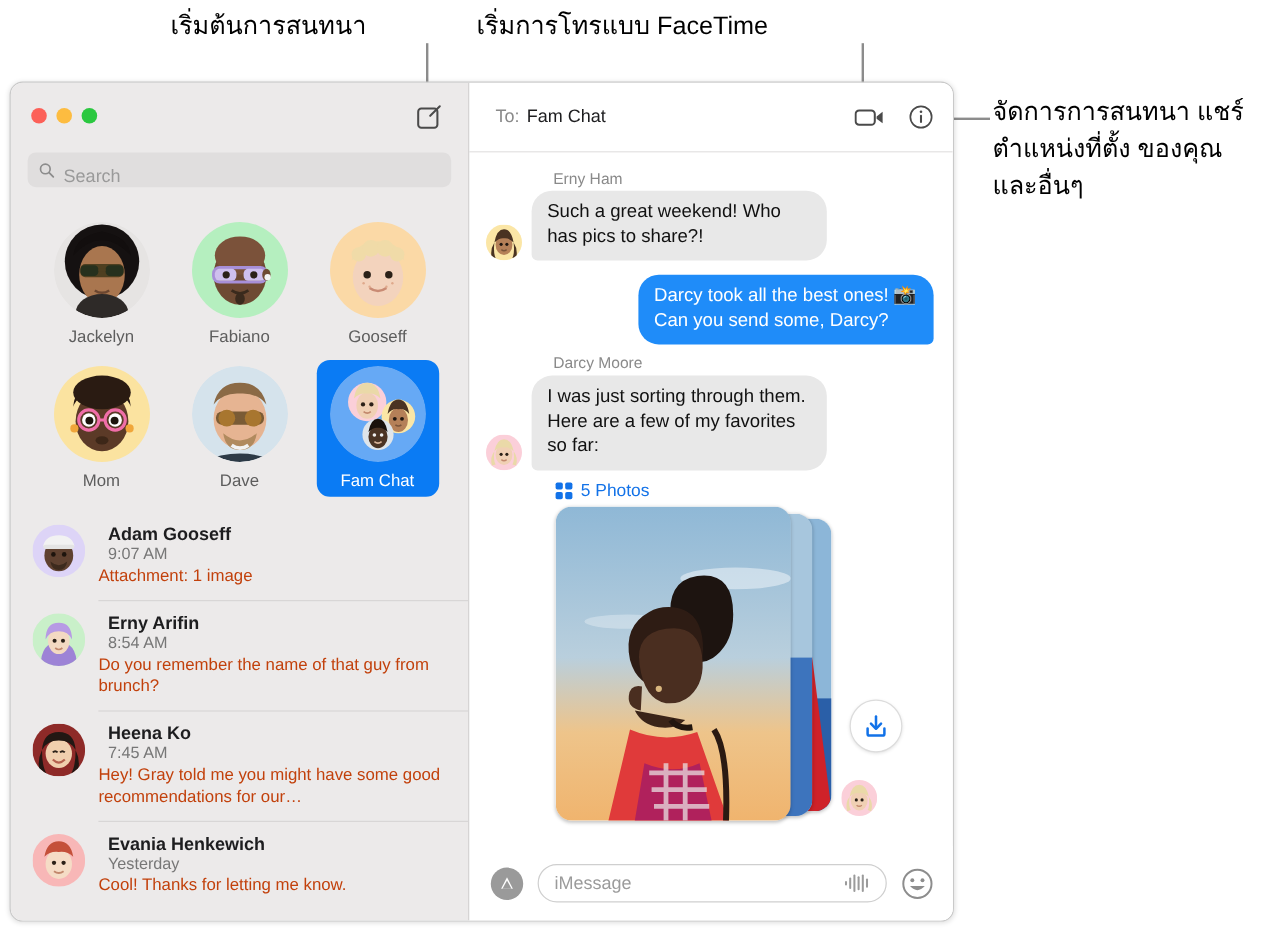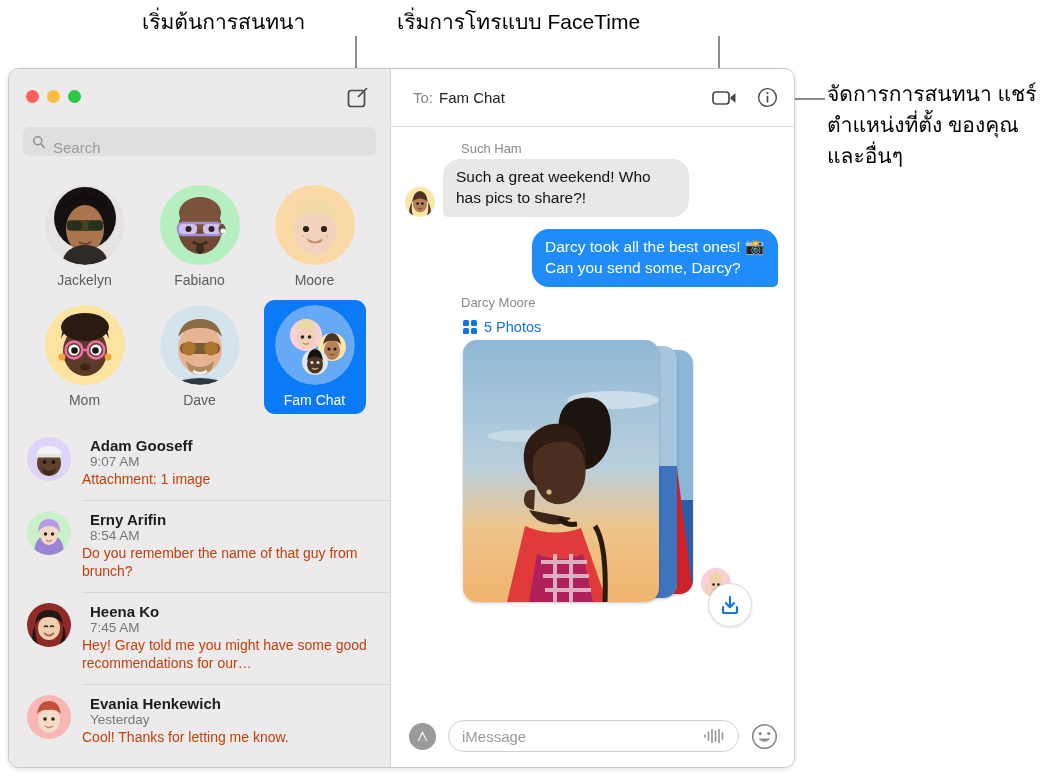--- a/index.html
+++ b/index.html
@@ -262,21 +262,21 @@
               <circle cx="49" cy="44" r="3.1" fill="#2b2118"></circle>
               <path d="M33 55 q7 5 14 0" stroke="#c98b74" stroke-width="2.2" fill="none"></path>
               <g fill="#dfa98c">
                   <circle cx="28" cy="51" r="1"></circle>
                   <circle cx="33" cy="54" r="1"></circle>
                   <circle cx="47" cy="54" r="1"></circle>
                   <circle cx="52" cy="51" r="1"></circle>
                 </g>
             </svg>
           </div>
-          <div class="pin-label">Moore</div>
+          <div class="pin-label">Gooseff</div>
         </div>
 
         <div class="pin">
           <div class="av">
             <svg viewBox="0 0 80 80" width="80" height="80">
               <rect width="80" height="80" fill="#fbe3a0"></rect>
               <ellipse cx="40" cy="46" rx="22" ry="25" fill="#5b3a27"></ellipse>
               <path d="M16 34 q2 -22 24 -22 q22 0 24 22 q-4 -12 -24 -12 q-20 0 -24 12Z" fill="#2a1b12"></path>
               <ellipse cx="40" cy="22" rx="24" ry="14" fill="#2a1b12"></ellipse>
               <circle cx="29" cy="45" r="8.4" fill="none" stroke="#f06ea8" stroke-width="2.6"></circle>
@@ -458,21 +458,21 @@
               <circle cx="11" cy="11" r="9.3" fill="none" stroke="#4a4a4a" stroke-width="1.5"></circle>
               <circle cx="11" cy="6.4" r="1.15" fill="#4a4a4a"></circle>
               <rect x="10.1" y="9.1" width="1.8" height="7.2" rx="0.9" fill="#4a4a4a"></rect>
             </svg>
           </span>
         </div>
       </div>
 
       <div class="msgs">
 
-        <div class="sender">Such Ham</div>
+        <div class="sender">Erny Ham</div>
         <div class="row">
           <div class="ravatar">
             <svg viewBox="0 0 30 30" width="30" height="30">
               <rect width="30" height="30" fill="#fbe6a6"></rect>
               <ellipse cx="15" cy="17" rx="7" ry="8.5" fill="#b58058"></ellipse>
               <path d="M7 15 q2 -11 8 -11 q6 0 8 11 q-4 -4 -8 -3.5 q-4 -0.5 -8 3.5Z" fill="#4a3322"></path>
               <path d="M7 15 q-1 9 1 13 l-3 1 q-2 -8 2 -14Z" fill="#4a3322"></path>
               <path d="M23 15 q1 9 -1 13 l3 1 q2 -8 -2 -14Z" fill="#4a3322"></path>
               <circle cx="12.6" cy="16.6" r="1.3" fill="#201711"></circle>
                 <circle cx="17.4" cy="16.6" r="1.3" fill="#201711"></circle>
@@ -480,20 +480,35 @@
             </svg>
           </div>
           <div class="bubble in">Such a great weekend! Who has pics to share?!</div>
         </div>
 
         <div class="row out" style="margin:12px 0 6px;">
           <div class="bubble out">Darcy took all the best ones! 📸 Can you send some, Darcy?</div>
         </div>
 
         <div class="sender" style="margin-top:8px;">Darcy Moore</div>
+        <div class="row">
+          <div class="ravatar">
+            <svg viewBox="0 0 30 30" width="30" height="30">
+              <rect width="30" height="30" fill="#fbcfd9"></rect>
+              <ellipse cx="15" cy="17" rx="7" ry="8.5" fill="#f0d0b4"></ellipse>
+              <path d="M7 14 q2 -10 8 -10 q6 0 8 10 q-4 -4 -8 -3 q-4 -1 -8 3Z" fill="#ead9a8"></path>
+              <path d="M7 14 q-1 8 1 11 l-3 1 q-2 -7 2 -12Z" fill="#ead9a8"></path>
+              <path d="M23 14 q1 8 -1 11 l3 1 q2 -7 -2 -12Z" fill="#ead9a8"></path>
+              <circle cx="12.6" cy="16.6" r="1.3" fill="#2b2118"></circle>
+                <circle cx="17.4" cy="16.6" r="1.3" fill="#2b2118"></circle>
+              <path d="M12.8 21 q2.2 1.8 4.4 0" stroke="#c2886d" stroke-width="1.2" fill="none"></path>
+            </svg>
+          </div>
+          <div class="bubble in">I was just sorting through them. Here are a few of my favorites so far:</div>
+        </div>
 
         <div class="photos-hdr">
           <span class="grid-icon">
             <i></i>
               <i></i>
               <i></i>
               <i></i>
           </span>
           <span class="photos-count">5 Photos</span>
         </div>

